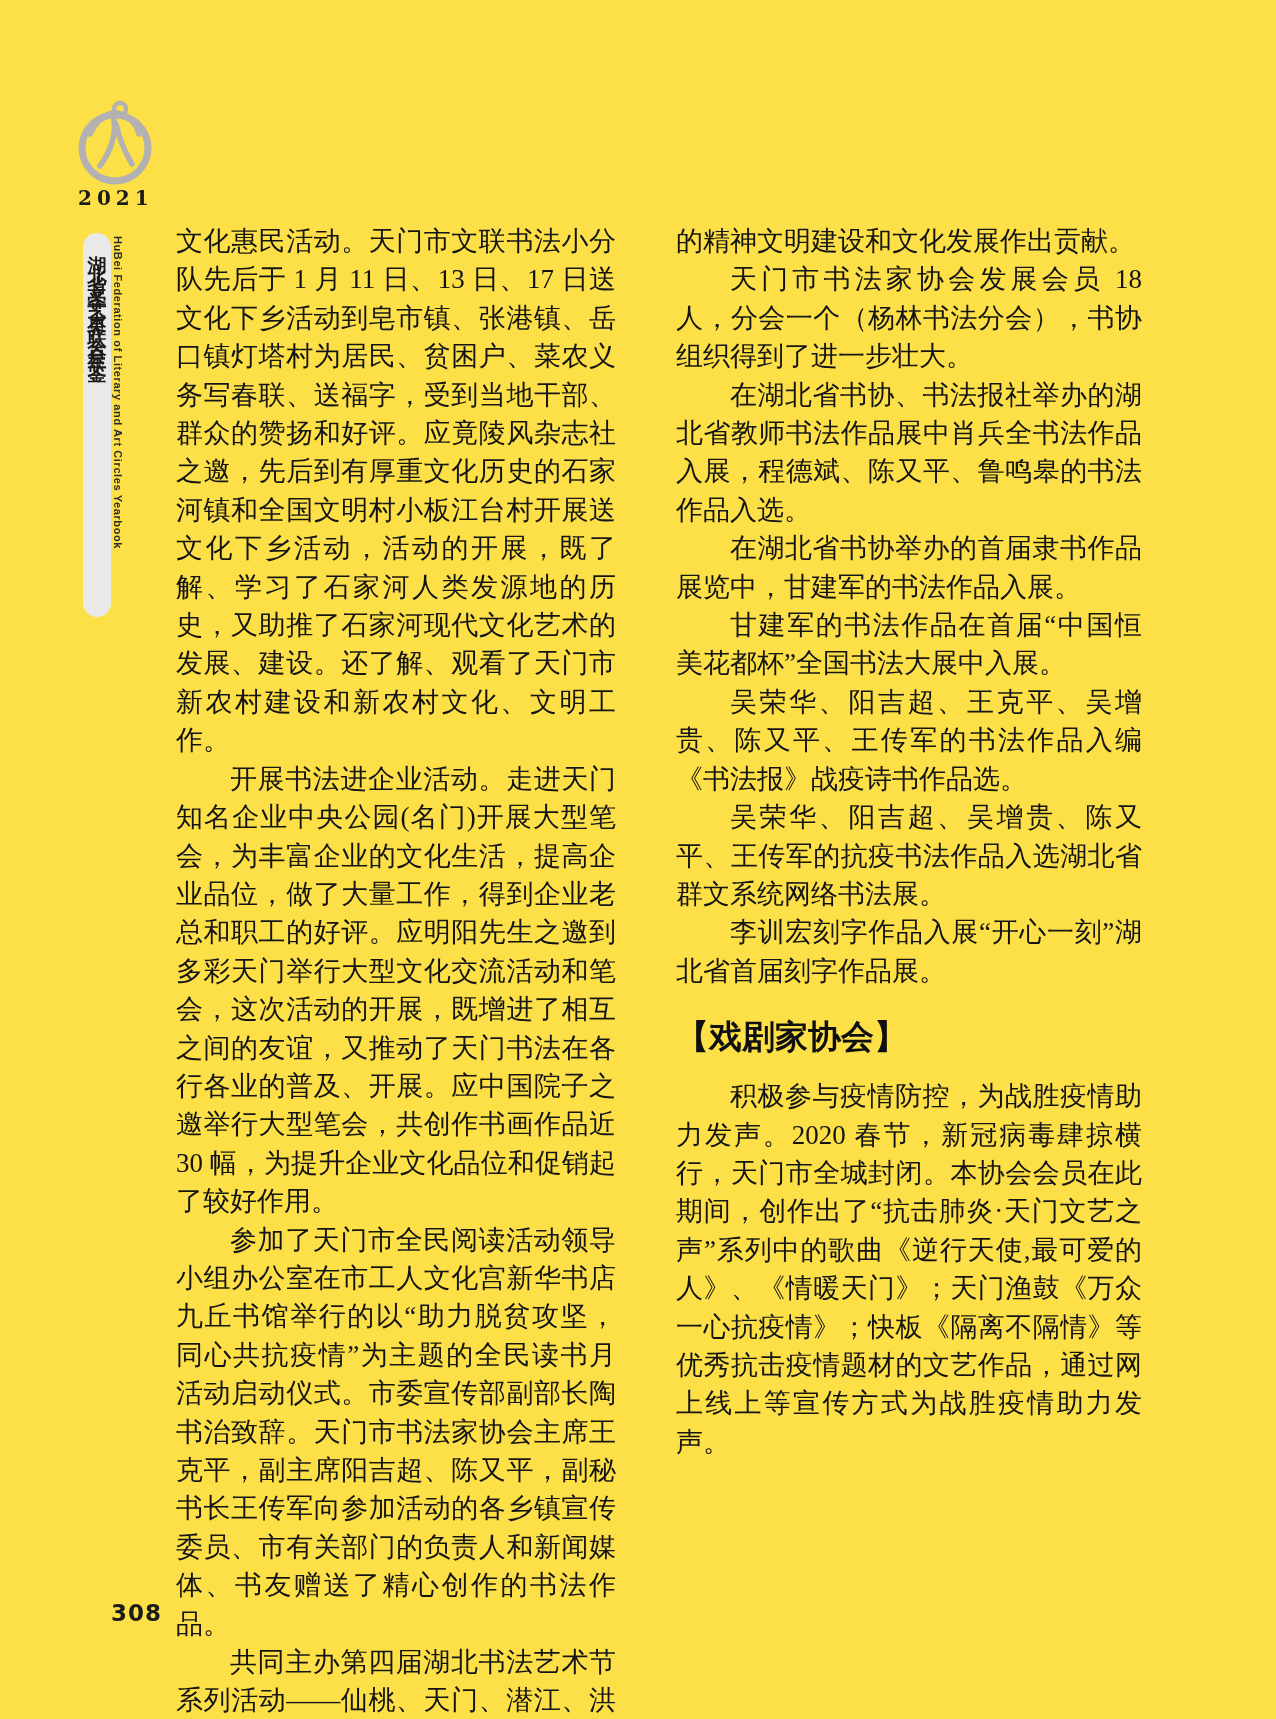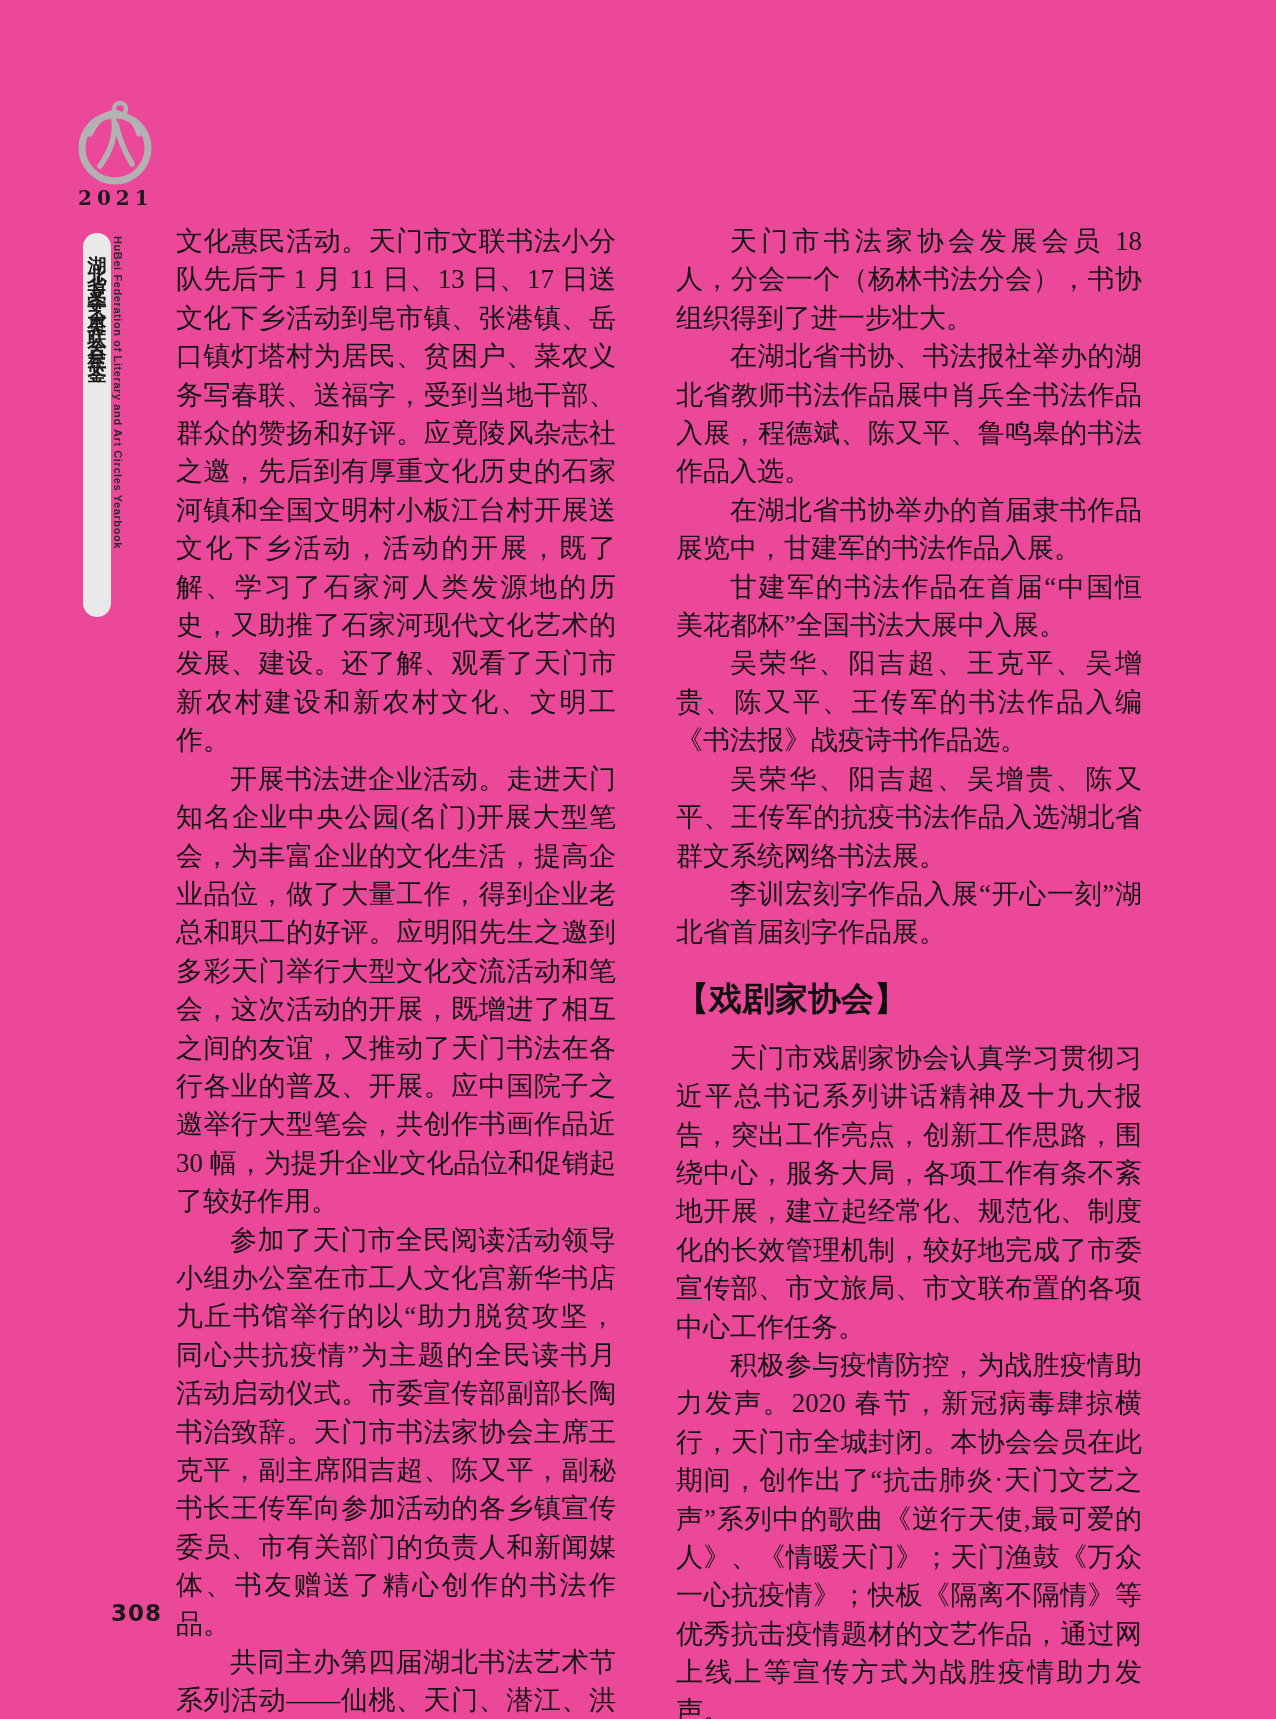--- a/index.html
+++ b/index.html
@@ -1,19 +1,19 @@
 <!DOCTYPE html>
 <html><head>
 <meta charset="utf-8">
 <style>
   html,body { margin:0; padding:0; background:#ffffff; }
   .page {
     position:relative;
     width:1276px; height:1719px;
-    background:#ec4899;
+    background:#fde047;
     overflow:hidden;
     font-family:"Liberation Serif","DejaVu Serif",serif;
     color:#151515;
   }
 
   
   .logo-wrap { position:absolute; left:76px; top:96px; width:78px; height:92px; }
   .year {
     position:absolute; left:78px; top:186px; width:66px;
     font-family:"DejaVu Serif","Liberation Serif",serif;
@@ -94,29 +94,29 @@
   <div class="strip-en">HuBei Federation of Literary and Art Circles Yearbook</div>
 
   <div class="col col-left">
     <p class="cont">文化惠民活动。天门市文联书法小分队先后于 1 月 11 日、13 日、17 日送文化下乡活动到皂市镇、张港镇、岳口镇灯塔村为居民、贫困户、菜农义务写春联、送福字，受到当地干部、群众的赞扬和好评。应竟陵风杂志社之邀，先后到有厚重文化历史的石家河镇和全国文明村小板江台村开展送文化下乡活动，活动的开展，既了解、学习了石家河人类发源地的历史，又助推了石家河现代文化艺术的发展、建设。还了解、观看了天门市新农村建设和新农村文化、文明工作。</p>
     <p>开展书法进企业活动。走进天门知名企业中央公园(名门)开展大型笔会，为丰富企业的文化生活，提高企业品位，做了大量工作，得到企业老总和职工的好评。应明阳先生之邀到多彩天门举行大型文化交流活动和笔会，这次活动的开展，既增进了相互之间的友谊，又推动了天门书法在各行各业的普及、开展。应中国院子之邀举行大型笔会，共创作书画作品近 30 幅，为提升企业文化品位和促销起了较好作用。</p>
     <p>参加了天门市全民阅读活动领导小组办公室在市工人文化宫新华书店九丘书馆举行的以“助力脱贫攻坚，同心共抗疫情”为主题的全民读书月活动启动仪式。市委宣传部副部长陶书治致辞。天门市书法家协会主席王克平，副主席阳吉超、陈又平，副秘书长王传军向参加活动的各乡镇宣传委员、市有关部门的负责人和新闻媒体、书友赠送了精心创作的书法作品。</p>
     <p>共同主办第四届湖北书法艺术节系列活动——仙桃、天门、潜江、洪湖四市书法篆刻联展。9 月 29 日至 10 月 26 日四市联展分别在仙桃市图书馆、潜江市美术馆开展。天门、仙桃、潜江、洪湖地处江汉平原腹地、自古素有“鱼米之乡”的美称：这次四市联展旨在通过联展进一步贯彻习近平总书记在全国文化会上的讲话精神，向建党一百周年献礼，促进四市之间书法艺术的合作交流，增加相互之间的了解和感情，提高书法作者的创作水平，为四市</p>
   </div>
 
   <div class="col col-right">
+    <p class="cont">的精神文明建设和文化发展作出贡献。</p>
     <p>天门市书法家协会发展会员 18 人，分会一个（杨林书法分会），书协组织得到了进一步壮大。</p>
     <p>在湖北省书协、书法报社举办的湖北省教师书法作品展中肖兵全书法作品入展，程德斌、陈又平、鲁鸣皋的书法作品入选。</p>
     <p>在湖北省书协举办的首届隶书作品展览中，甘建军的书法作品入展。</p>
     <p>甘建军的书法作品在首届“中国恒美花都杯”全国书法大展中入展。</p>
     <p>吴荣华、阳吉超、王克平、吴增贵、陈又平、王传军的书法作品入编《书法报》战疫诗书作品选。</p>
     <p>吴荣华、阳吉超、吴增贵、陈又平、王传军的抗疫书法作品入选湖北省群文系统网络书法展。</p>
     <p>李训宏刻字作品入展“开心一刻”湖北省首届刻字作品展。</p>
 
     <div class="section-header">【戏剧家协会】</div>
 
-    <p>天门市戏剧家协会认真学习贯彻习近平总书记系列讲话精神及十九大报告，突出工作亮点，创新工作思路，围绕中心，服务大局，各项工作有条不紊地开展，建立起经常化、规范化、制度化的长效管理机制，较好地完成了市委宣传部、市文旅局、市文联布置的各项中心工作任务。</p>
     <p>积极参与疫情防控，为战胜疫情助力发声。2020 春节，新冠病毒肆掠横行，天门市全城封闭。本协会会员在此期间，创作出了“抗击肺炎·天门文艺之声”系列中的歌曲《逆行天使,最可爱的人》、《情暖天门》；天门渔鼓《万众一心抗疫情》；快板《隔离不隔情》等优秀抗击疫情题材的文艺作品，通过网上线上等宣传方式为战胜疫情助力发声。</p>
   </div>
 
   <div class="page-number">308</div>
 
 </div>
 
 </body></html>

